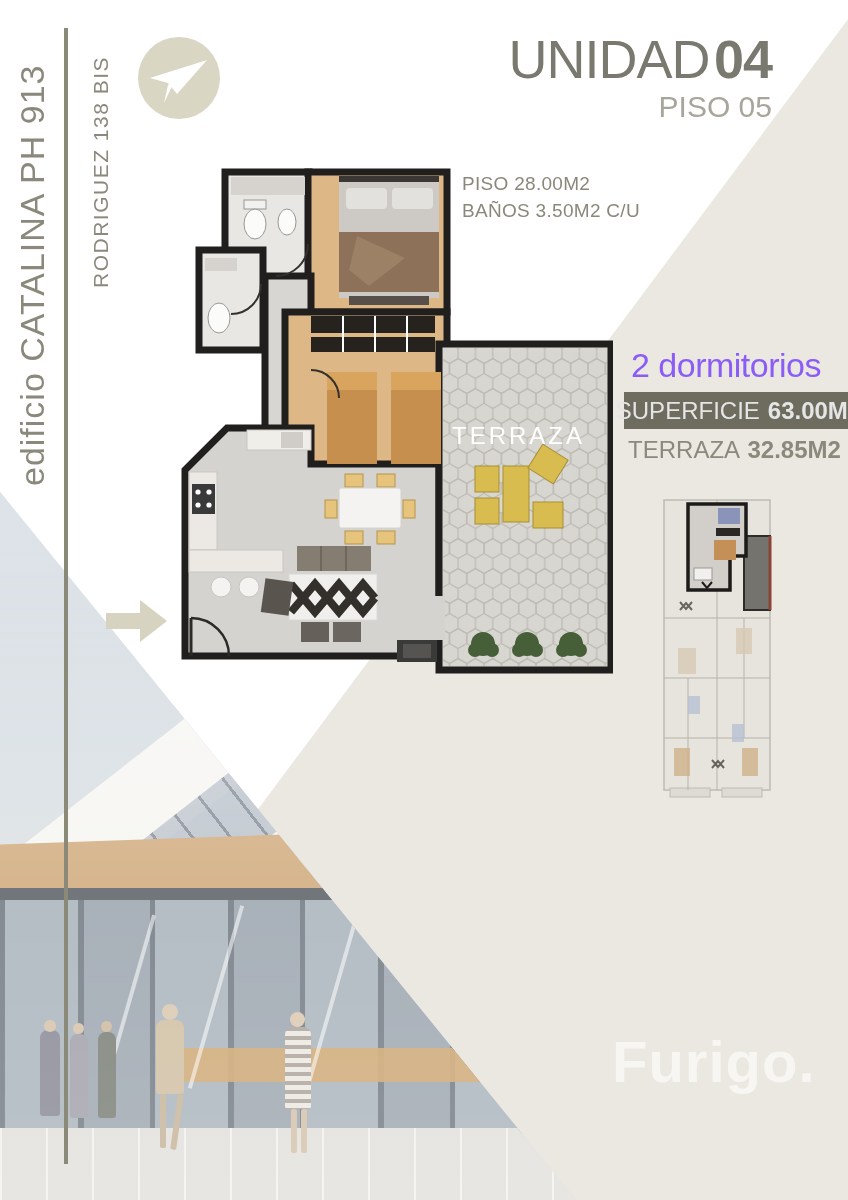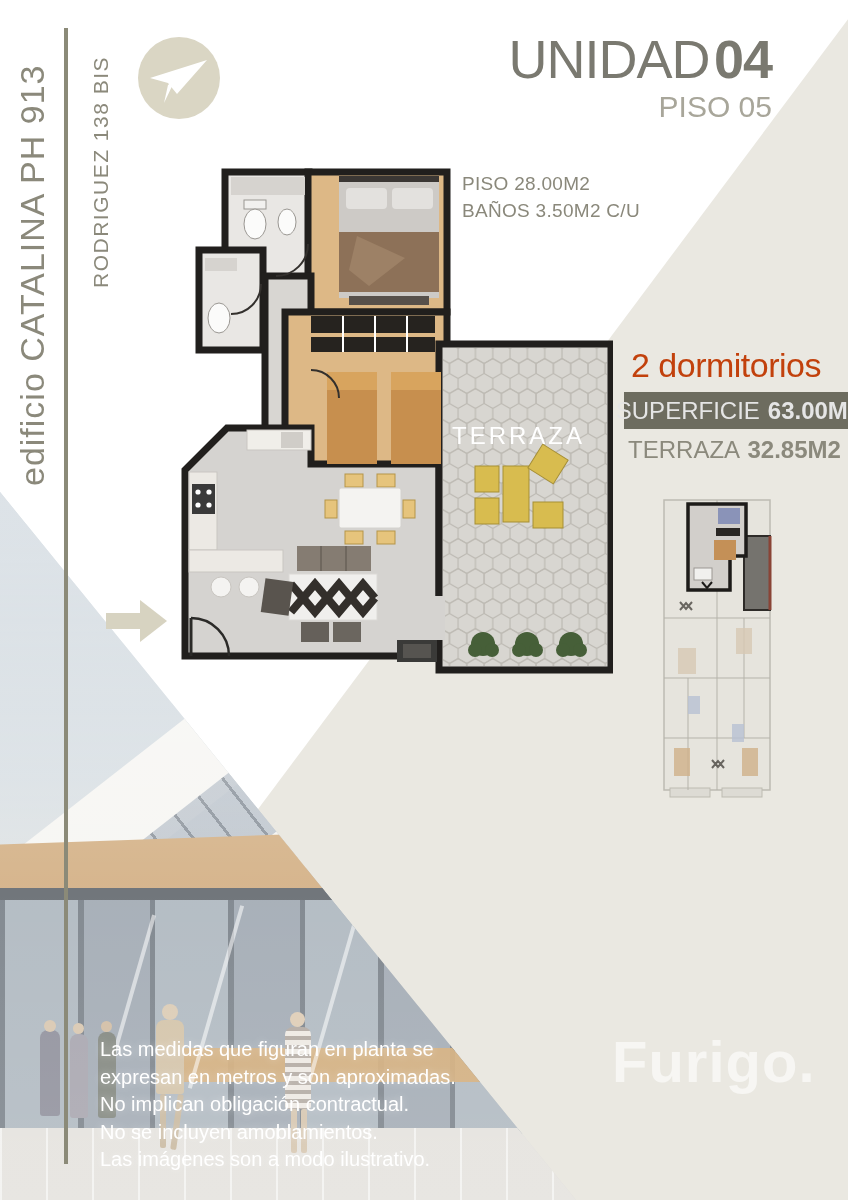--- a/index.html
+++ b/index.html
@@ -51,21 +51,21 @@
   .unit-block{right:76px;top:28px;text-align:right;z-index:3;color:#7a7970;}
   .unit-label{font-size:54px;font-weight:400;letter-spacing:-1px;}
   .unit-number{font-size:54px;font-weight:700;letter-spacing:-1px;}
   .floor-label{font-size:30px;color:#a8a69a;margin-top:0px;}
 
   
   .stats{left:462px;top:170px;z-index:3;color:#8a887b;font-size:19px;line-height:27px;letter-spacing:.3px;}
 
   
   .bedrooms{left:612px;top:346px;width:228px;text-align:center;z-index:3;
-            color:#c2410c;font-size:34px;letter-spacing:-0.5px;}
+            color:#8b5cf6;font-size:34px;letter-spacing:-0.5px;}
   .sup-banner{left:624px;top:392px;width:229px;height:37px;background:#6d6c5f;z-index:3;
               color:#e5e5e5;font-size:24px;display:flex;align-items:center;justify-content:center;}
   .sup-banner .val{font-weight:700;margin-left:8px;}
   .ter-line{left:624px;top:432px;width:221px;text-align:center;z-index:3;
             color:#8b897c;font-size:24px;padding-top:4px;}
   .ter-line .val{font-weight:700;margin-left:2px;}
 
   
   .plan{left:181px;top:166px;z-index:3;}
   .terraza-label{left:452px;top:422px;width:130px;text-align:center;z-index:5;
@@ -313,21 +313,14 @@
       <polygon points="30,6 88,6 88,58 72,58 72,92 30,92" fill="#d2cfcb" stroke="#1d1b19" stroke-width="3.5"></polygon>
       <rect x="60" y="10" width="22" height="16" fill="#8a93b8"></rect>
       <rect x="58" y="30" width="24" height="8" fill="#2a2724"></rect>
       <rect x="56" y="42" width="22" height="20" fill="#c49057"></rect>
       <rect x="36" y="70" width="18" height="12" fill="#f1f0ee" stroke="#9b9893" stroke-width="1"></rect>
       <path d="M44,84 l5,6 5,-6" stroke="#1d1b19" fill="none" stroke-width="2"></path>
     </svg>
   </div>
 
   <div class="abs watermark">Furigo.</div>
-  <div class="abs disclaimer">
-    <div>Las medidas que figuran en planta se</div>
-    <div>expresan en metros y son aproximadas.</div>
-    <div>No implican obligación contractual.</div>
-    <div>No se incluyen amoblamientos.</div>
-    <div>Las imágenes son a modo ilustrativo.</div>
-  </div>
 
 </div>
 
 </body></html>

